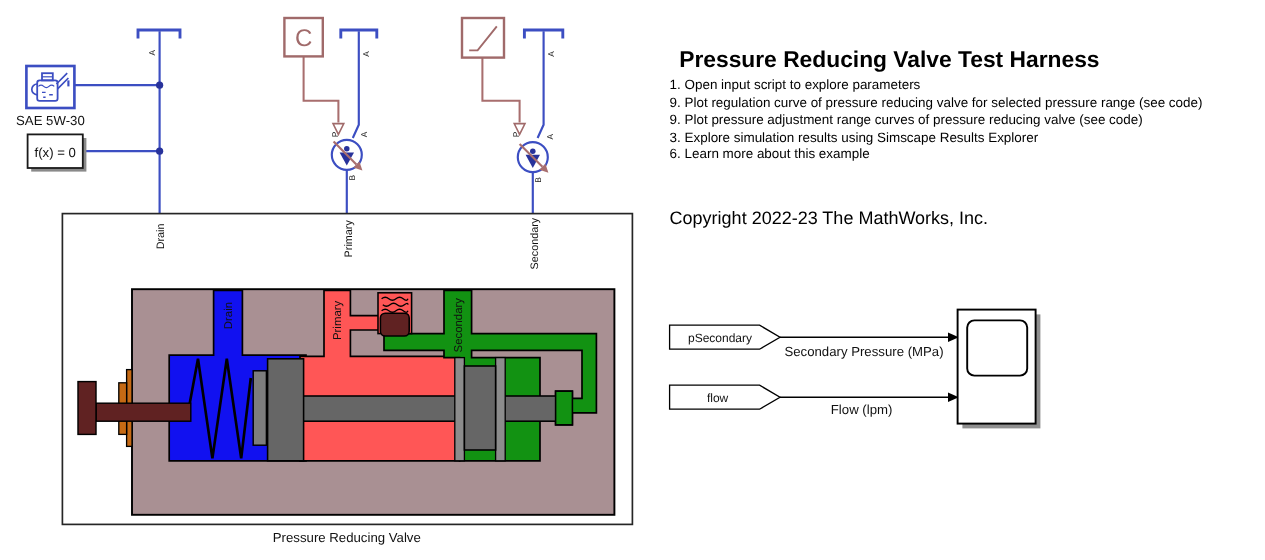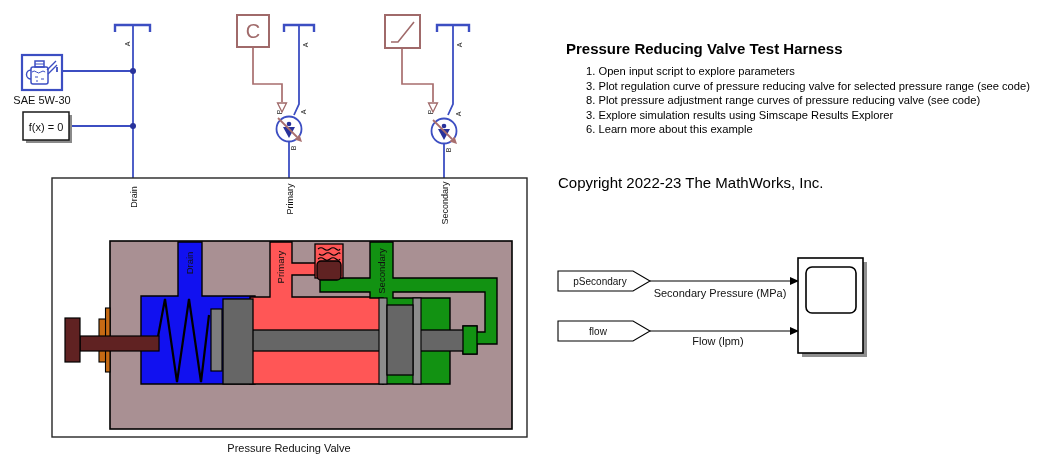--- a/index.html
+++ b/index.html
@@ -8,22 +8,22 @@
   #schematic{position:absolute;left:0;top:0;}
   .svgtxt{font-family:"Liberation Sans",sans-serif;fill:#111;}
   .tiny{font-size:7px;fill:#222;}
   .chan{font-size:9.5px;}
   .portlbl{font-size:9px;}
   .blocklbl{font-size:11px;}
   .taglbl{font-size:10px;}
   .siglbl{font-size:11px;}
   .clbl{font-size:20px;fill:#A06A6A;}
   .notes{position:absolute;left:557px;top:0;width:497px;}
-  .notes-title{position:absolute;left:9px;top:40px;font-size:15px;font-weight:bold;white-space:nowrap;}
-  .notes-steps{position:absolute;left:1px;top:64px;font-size:11.2px;line-height:14.6px;white-space:nowrap;margin-left:28px;}
+  .notes-title{position:absolute;left:9px;top:40px;font-size:19px;font-weight:bold;white-space:nowrap;}
+  .notes-steps{position:absolute;left:1px;top:64px;font-size:11.2px;line-height:14.6px;white-space:nowrap;}
   .notes-copy{position:absolute;left:1px;top:174px;font-size:15px;white-space:nowrap;}
 </style>
 </head>
 <body>
 
 <div id="canvas">
 
 <svg id="schematic" width="1054" height="467" viewBox="0 0 1054 467">
 
   <g stroke="#3C4EC2" stroke-width="1.8" fill="none">
@@ -180,21 +180,21 @@
   <text class="svgtxt taglbl" x="600" y="285" text-anchor="middle">pSecondary</text>
   <text class="svgtxt taglbl" x="598" y="335" text-anchor="middle">flow</text>
   <text class="svgtxt siglbl" x="720" y="297" text-anchor="middle">Secondary Pressure (MPa)</text>
   <text class="svgtxt siglbl" x="718" y="345" text-anchor="middle">Flow (lpm)</text>
 </svg>
 
   <div class="notes">
     <div class="notes-title">Pressure Reducing Valve Test Harness</div>
     <div class="notes-steps">
       <div>1. Open input script to explore parameters</div>
-      <div>3. Plot regulation curve of pressure reducing valve for selected pressure range (see code)</div>
-      <div>8. Plot pressure adjustment range curves of pressure reducing valve (see code)</div>
+      <div>9. Plot regulation curve of pressure reducing valve for selected pressure range (see code)</div>
+      <div>9. Plot pressure adjustment range curves of pressure reducing valve (see code)</div>
       <div>3. Explore simulation results using Simscape Results Explorer</div>
       <div>6. Learn more about this example</div>
     </div>
     <div class="notes-copy">Copyright 2022-23 The MathWorks, Inc.</div>
   </div>
 
 </div>
 
 </body></html>

